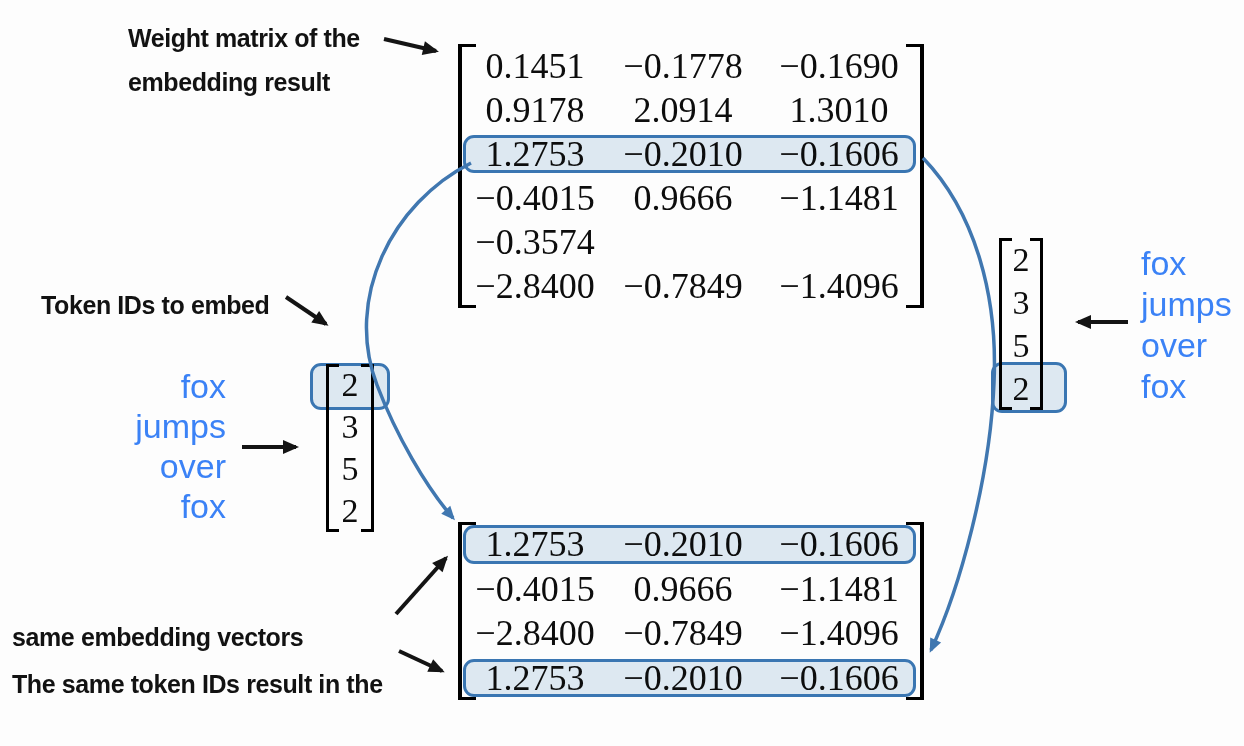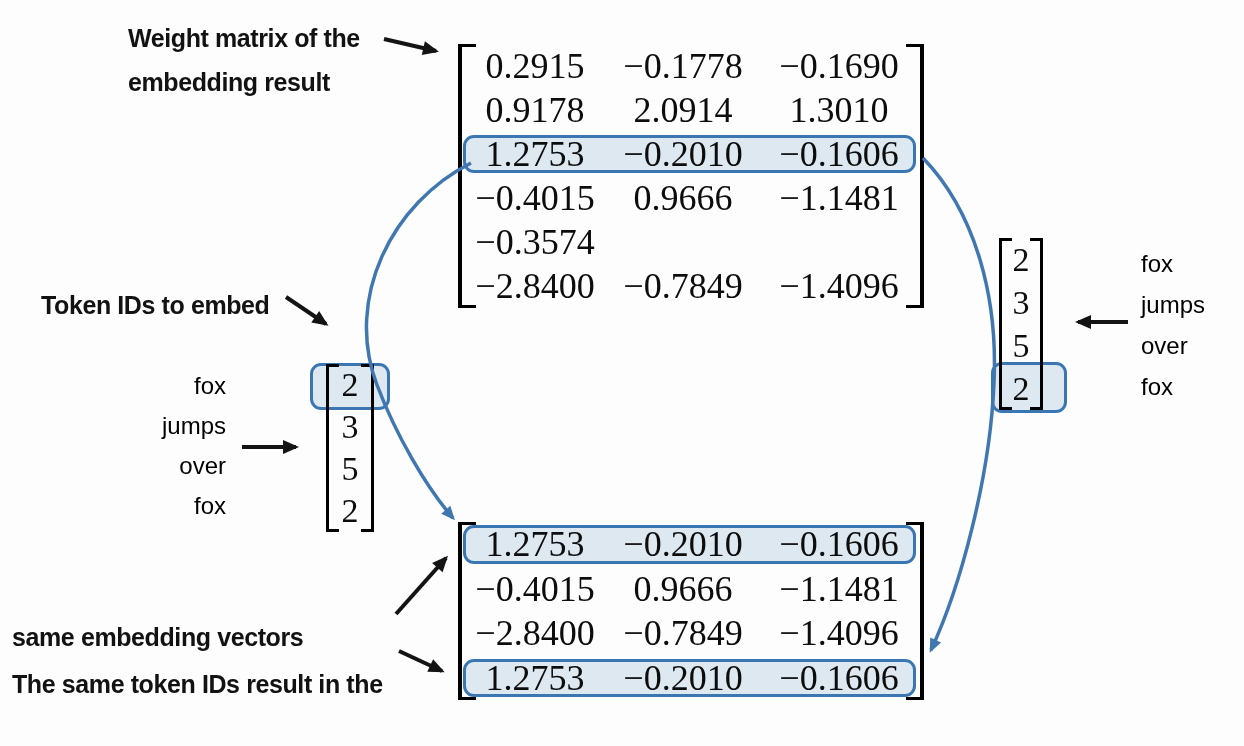--- a/index.html
+++ b/index.html
@@ -5,21 +5,21 @@
   html,body{margin:0;padding:0;background:#fff;}
   #canvas{position:relative;width:1244px;height:746px;background:#fdfdfd;overflow:hidden;
           font-family:"Liberation Sans",sans-serif;color:#111;padding-left:29px;}
 
   
   .ann{position:absolute;font-weight:bold;font-size:25px;letter-spacing:-0.4px;
        line-height:44px;color:#121212;white-space:nowrap;}
   .ann.two{line-height:47px;}
 
   
-  .words{position:absolute;font-size:24px;line-height:40px;color:#000000;}
+  .words{position:absolute;font-size:34px;line-height:40px;color:#3b82f6;}
   .words.right-col{line-height:41px;}
   .words div{white-space:nowrap;}
 
   
   .matrix{position:absolute;}
   .bracket{position:absolute;top:0;bottom:0;width:14px;}
   .bracket.bl{left:0;border-left:4px solid #000;border-top:3px solid #000;border-bottom:3px solid #000;}
   .bracket.br{right:0;border-right:4px solid #000;border-top:3px solid #000;border-bottom:3px solid #000;}
   .mrows{position:absolute;left:14px;right:14px;top:0;bottom:0;display:flex;flex-direction:column;}
   .mrow{flex:1;display:grid;grid-template-columns:126px 170px 142px;align-items:center;
@@ -72,21 +72,21 @@
     <div>jumps</div>
     <div>over</div>
     <div>fox</div>
   </div>
 
   <div class="matrix" style="left:458px;top:44px;width:466px;height:264px;">
     <div class="bracket bl"></div>
     <div class="bracket br"></div>
     <div class="mrows">
       <div class="mrow">
-        <span class="mcell">0.2915</span>
+        <span class="mcell">0.1451</span>
         <span class="mcell">−0.1778</span>
         <span class="mcell">−0.1690</span>
       </div>
       <div class="mrow">
         <span class="mcell">0.9178</span>
         <span class="mcell">2.0914</span>
         <span class="mcell">1.3010</span>
       </div>
       <div class="mrow hl">
         <span class="mcell">1.2753</span>

